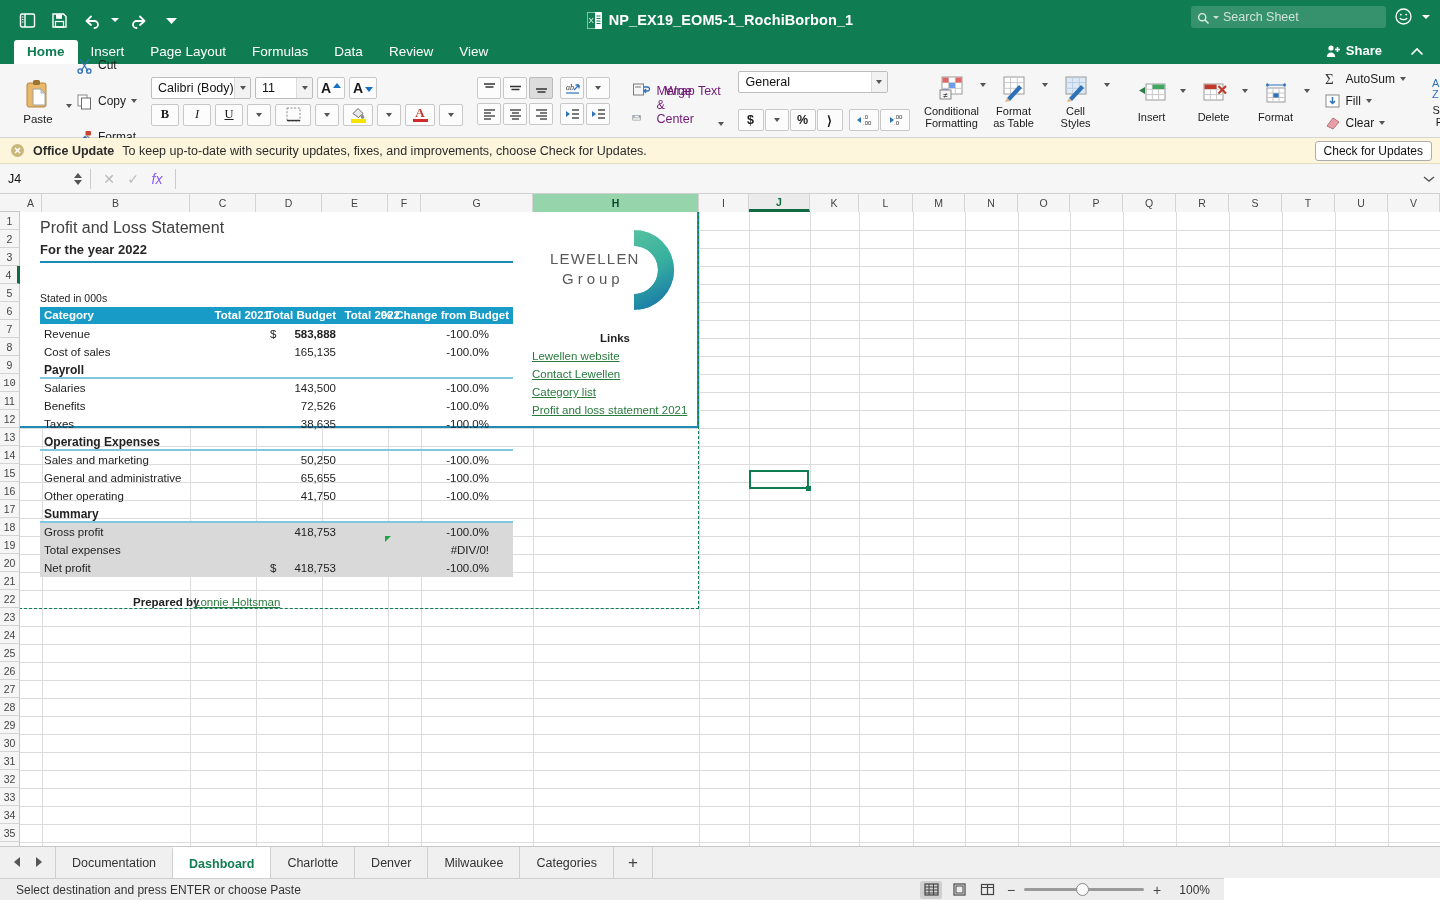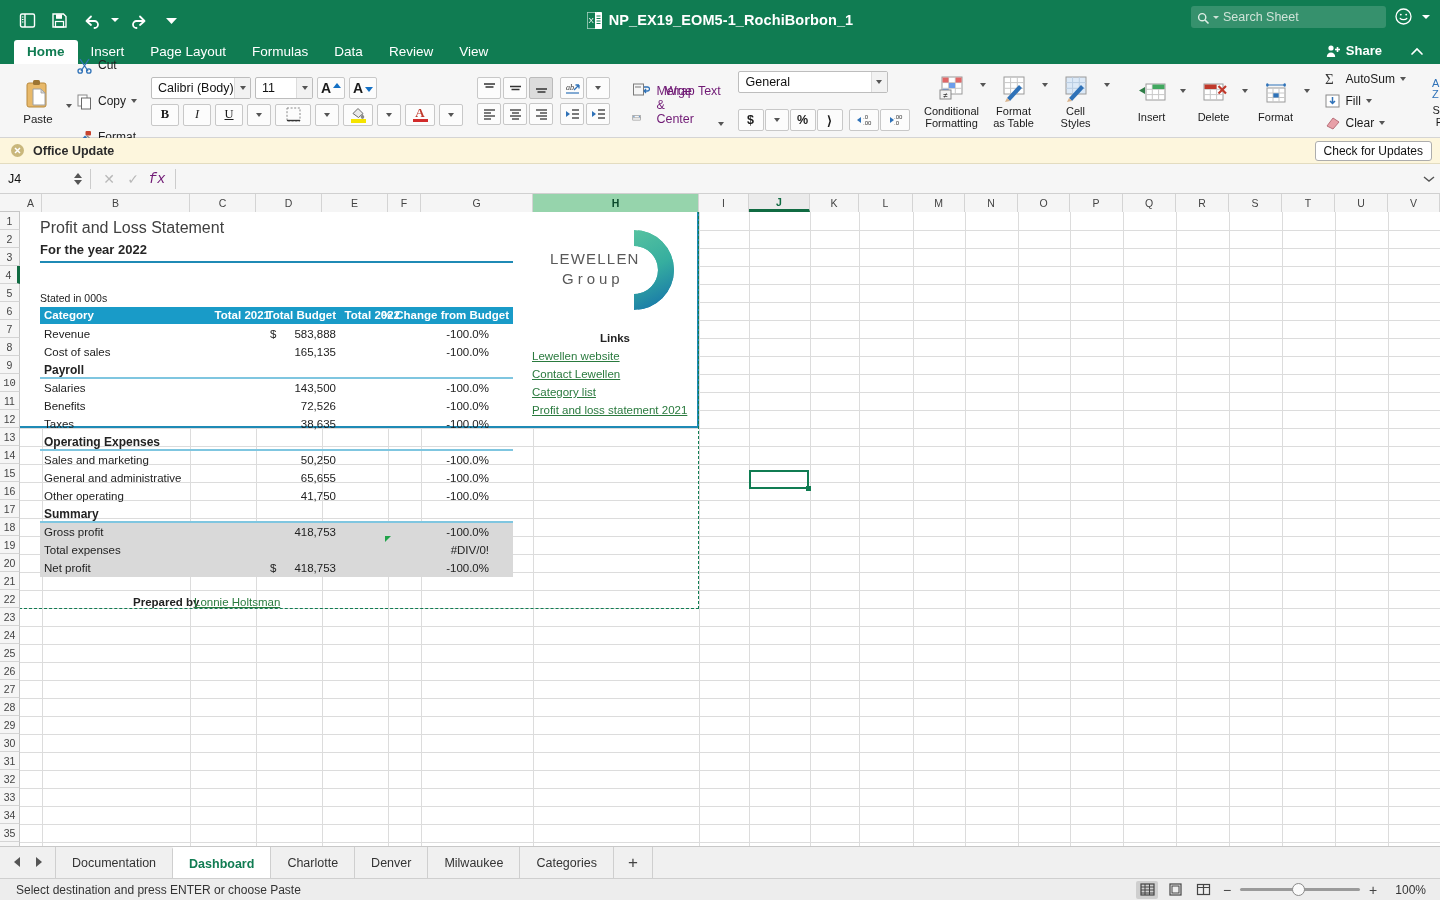--- a/index.html
+++ b/index.html
@@ -253,21 +253,21 @@
   .stab {
     padding: 0 16px; display: flex; align-items: center; font-size: 12.5px;
     color: #333; border-right: 1px solid #cfcfcf; border-left: 1px solid #cfcfcf;
     margin-left: -1px; cursor: pointer; background: #f0f0f0;
   }
   .stab.active { background: #fff; color: #107c52; font-weight: 700; border-top: 2px solid #fff;}
   .addsheet { padding: 0 14px; display: flex; align-items: center; font-size: 17px; color: #444; cursor: pointer; border-right:1px solid #cfcfcf;}
 
   
   .statusbar {
-    position: absolute; top: 878px; left: 0; width: 1440px; height: 22px;
+    position: absolute; top: 878px; left: 0; width: 1224px; height: 22px;
     background: #ededed; border-top: 1px solid #cfcfcf;
     display: flex; align-items: center;
   }
   .status-text { font-size: 12px; color: #333; padding-left: 16px; }
   .status-right { margin-left: auto; display: flex; align-items: center; gap: 6px; padding-right: 14px; }
   .viewbtn { width: 22px; height: 18px; display: flex; align-items: center; justify-content: center; cursor: pointer; border-radius:2px;}
   .viewbtn.on { background: #cfcfcf; }
   .zoom-minus, .zoom-plus { font-size: 14px; color: #444; cursor: pointer; width: 14px; text-align:center;}
   .zoom-track { width: 120px; height: 3px; background: #9a9a9a; border-radius: 2px; position: relative; cursor: pointer;}
   .zoom-thumb { position: absolute; left: 52px; top: -5px; width: 13px; height: 13px; border-radius: 50%; background: #fafafa; border: 1px solid #8a8a8a; }
@@ -768,37 +768,38 @@
 </div>
 
 <div class="msgbar">
   <span class="msg-close">
     <svg width="15" height="15" viewBox="0 0 15 15">
         <circle cx="7.5" cy="7.5" r="6.5" fill="#c9b77c"></circle>
         <path d="M5 5 L10 10 M10 5 L5 10" stroke="#fff" stroke-width="1.5"></path>
       </svg>
   </span>
   <span class="msg-strong">Office Update</span>
+  <span class="msg-text">To keep up-to-date with security updates, fixes, and improvements, choose Check for Updates.</span>
   <div class="upd-btn">
     <span>Check for Updates</span>
   </div>
 </div>
 
 <div class="formulabar">
   <div class="namebox">
     <span>J4</span>
   </div>
   <div class="namebox-spin">
     <span class="spin-up"></span>
       <span class="spin-dn"></span>
   </div>
   <div class="fb-sep"></div>
   <div class="fb-icon">✕</div>
   <div class="fb-icon">✓</div>
-  <div class="fb-icon" style="font-family:Liberation Mono, monospace;font-style:italic;color:#701a75;justify-content:center;">
+  <div class="fb-icon" style="font-family:Liberation Sans, sans-serif;font-style:italic;color:#8b5cf6;justify-content:center;">
       <i>fx</i>
     </div>
   <div class="fb-sep"></div>
   <div class="fb-input"></div>
   <div class="fb-expand">
     <svg width="12" height="8" viewBox="0 0 12 8">
         <path d="M1 2 L6 6 L11 2" fill="none" stroke="#555" stroke-width="1.4"></path>
       </svg>
   </div>
 </div>
@@ -941,21 +942,21 @@
     <div class="hdrband" style="left:20px;top:95px;width:473px;"></div>
     <div class="c bold" style="left:24px;top:95px;height:17px;line-height:17px;color:#fff;">Category</div>
     <div class="c bold r" style="left:170px;top:95px;width:80px;height:17px;line-height:17px;color:#fff;">Total 2021</div>
     <div class="c bold r" style="left:234px;top:95px;width:82px;height:17px;line-height:17px;color:#fff;">Total Budget</div>
     <div class="c bold r" style="left:300px;top:95px;width:80px;height:17px;line-height:17px;color:#fff;">Total 2022</div>
     <div class="c bold r" style="left:360px;top:95px;width:129px;height:17px;line-height:17px;color:#fff;">% Change from Budget</div>
 
     <div id="table-rows">
         <div class="c " style="left: 24px; top: 113px; width: 200px; text-align: left;">Revenue</div>
         <div class="c " style="left: 250px; top: 113px; width: 12px; text-align: left;">$</div>
-        <div class="c r" style="left: 234px; top: 113px; width: 82px; text-align: right;">583,888</div>
+        <div class="c r" style="left: 234px; top: 113px; width: 82px; text-align: right; font-weight: bold;">583,888</div>
         <div class="c r" style="left: 360px; top: 113px; width: 109px; text-align: right;">-100.0%</div>
         <div class="c " style="left: 24px; top: 131px; width: 200px; text-align: left;">Cost of sales</div>
         <div class="c r" style="left: 234px; top: 131px; width: 82px; text-align: right;">165,135</div>
         <div class="c r" style="left: 360px; top: 131px; width: 109px; text-align: right;">-100.0%</div>
         <div class="c bold" style="left: 24px; top: 149px; width: 200px; text-align: left; font-size: 12px;">Payroll</div>
         <div class="rule-sec" style="left: 20px; top: 165px; width: 473px;"></div>
         <div class="c " style="left: 24px; top: 167px; width: 200px; text-align: left;">Salaries</div>
         <div class="c r" style="left: 234px; top: 167px; width: 82px; text-align: right;">143,500</div>
         <div class="c r" style="left: 360px; top: 167px; width: 109px; text-align: right;">-100.0%</div>
         <div class="c " style="left: 24px; top: 185px; width: 200px; text-align: left;">Benefits</div>

